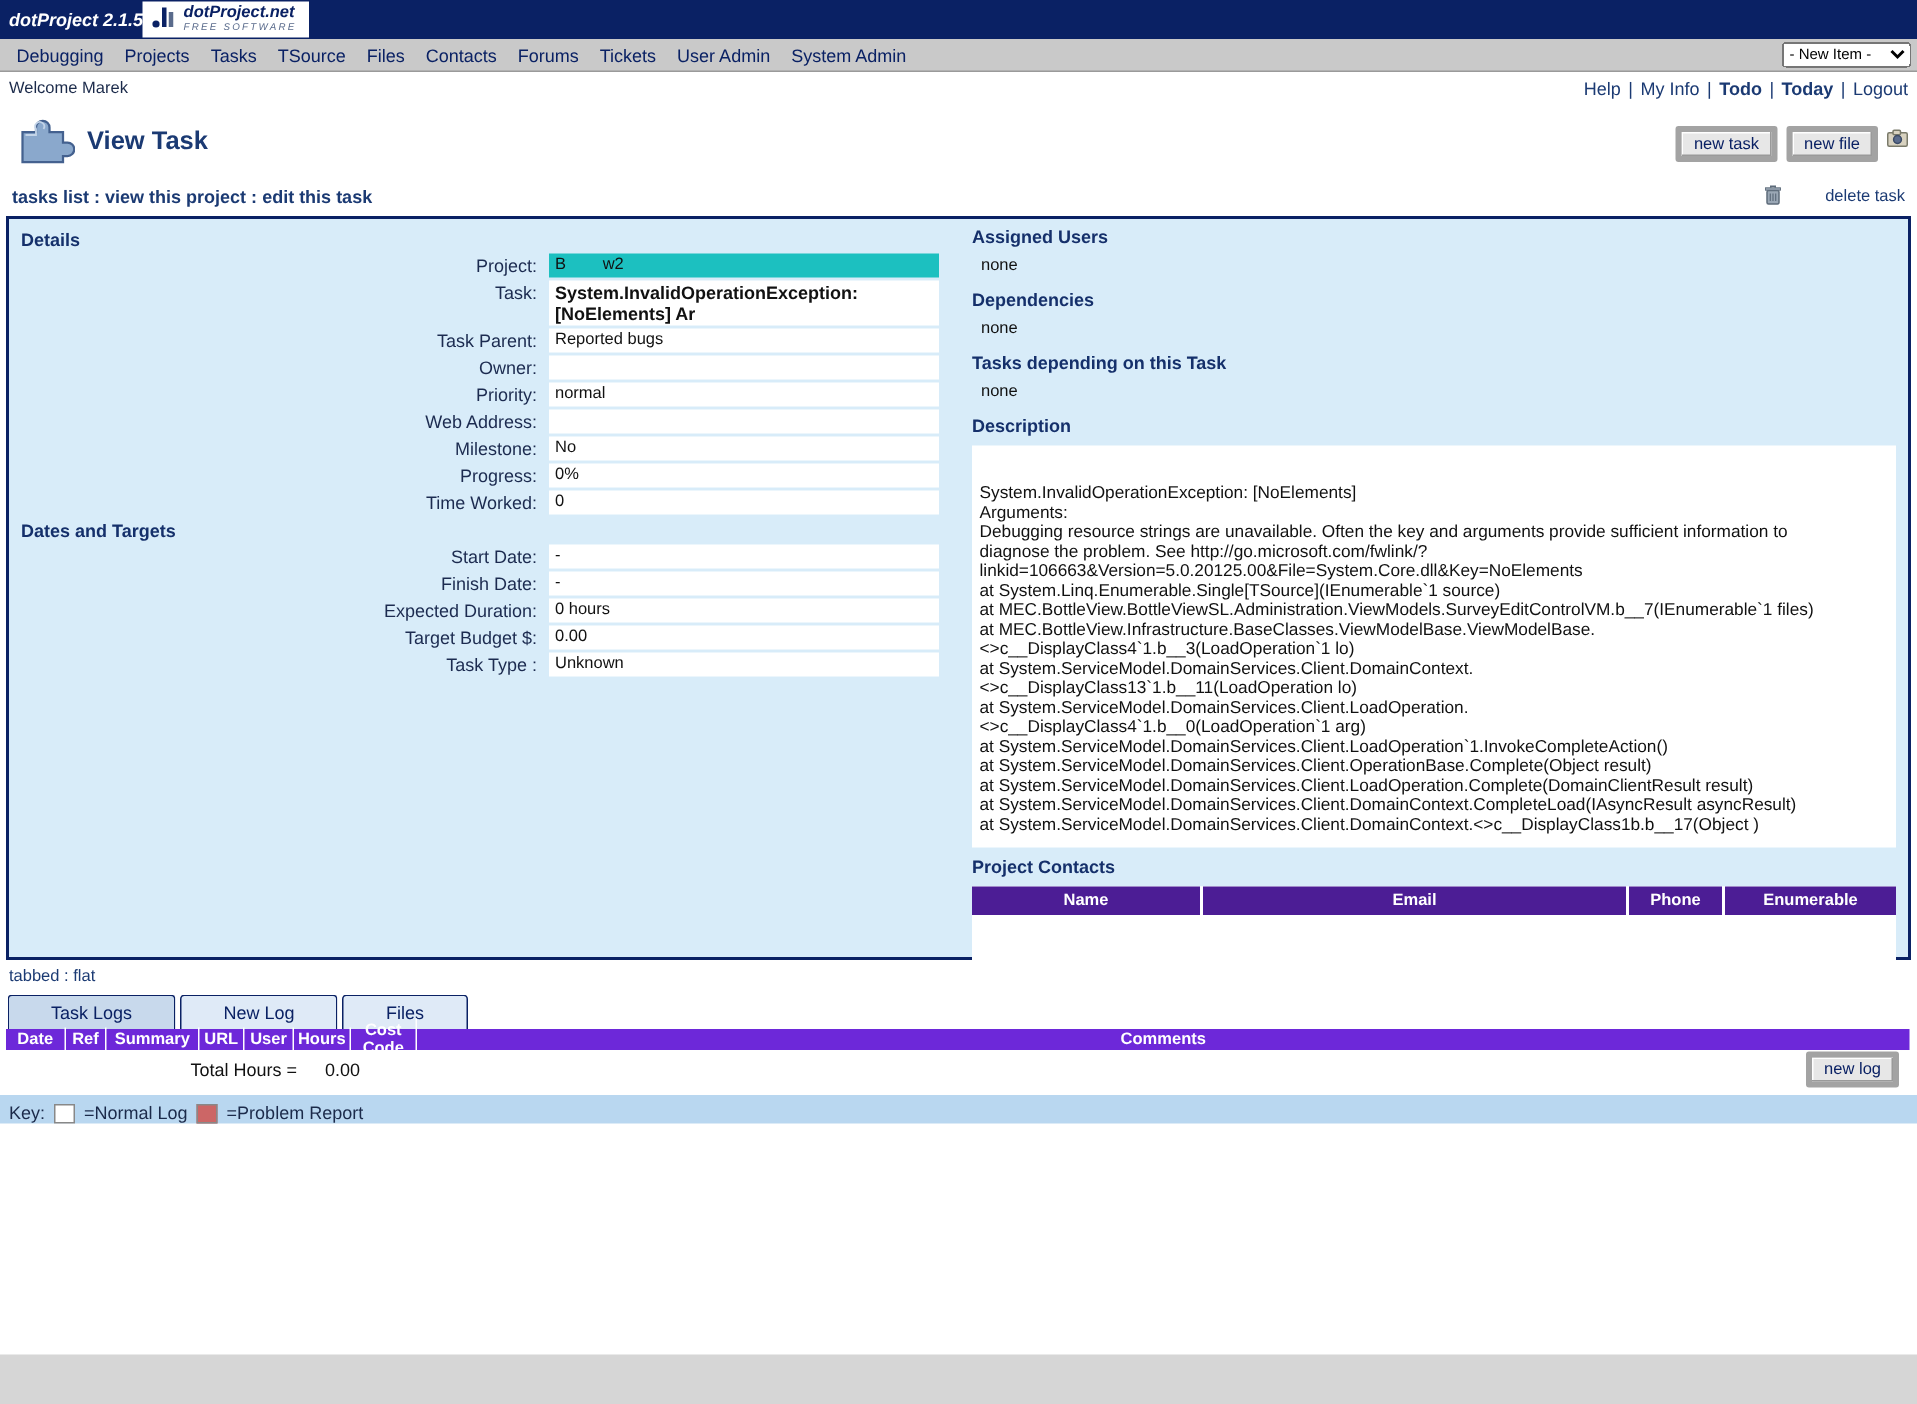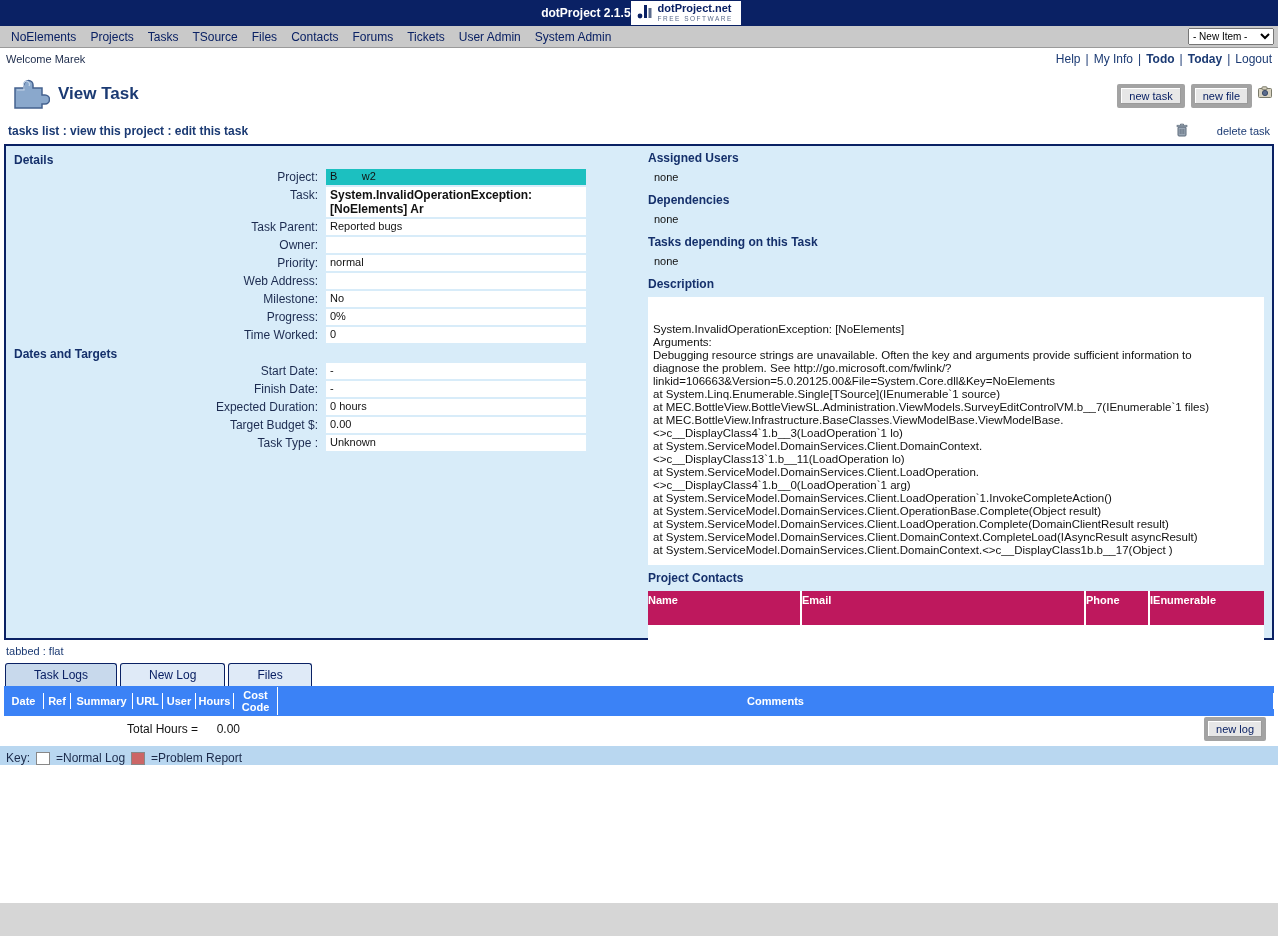--- a/index.html
+++ b/index.html
@@ -9,22 +9,23 @@
     overflow: hidden;
     background: #ffffff;
     font-family: "Liberation Sans", "DejaVu Sans", sans-serif;
     font-size: 12px;
     color: #1b2a4a;
   }
 
   
   .topbar {
     height: 26px; background: #0a2164;
-    display: flex; align-items: center; justify-content: center;
+    display: flex; align-items: center; justify-content: flex-start;
     padding-left: 6px;
+    font-style: italic;
   }
   .topbar .app-title { color: #ffffff; font-weight: bold; font-size: 12px; }
   .logo-box {
     background: #ffffff; height: 24px; margin: 1px 2px 1px 0;
     display: flex; align-items: center; gap: 5px; padding: 1px 8px 1px 6px;
   }
   .logo-text { line-height: 1; text-align: left; }
   .logo-title { color: #0a2164; font-weight: bold; font-size: 11px; }
   .logo-sub { color: #5a6b8c; font-size: 6.5px; letter-spacing: 1.5px; margin-top: 2px; }
 
@@ -85,21 +86,21 @@
   
   .mainbox {
     margin: 0 4px; height: 496px;
     border: 2px solid #0a2164; background: #d8ecf9;
     display: flex;
   }
   .left-col { width: 636px; padding-top: 5px; }
   .section-title { font-weight: bold; font-size: 12px; color: #15306b; padding: 2px 0 2px 8px; height: 18px; }
   .frow { display: flex; align-items: flex-start; margin-bottom: 2px; }
   .flabel {
-    width: 320px; text-align: right; padding-right: 8px; padding-top: 1px;
+    width: 360px; text-align: right; padding-right: 8px; padding-top: 1px;
     font-size: 12px; color: #1c2b50;
   }
   .fvalue {
     width: 260px; background: #ffffff; min-height: 16px;
     padding: 1px 4px; font-size: 11px; color: #111111;
   }
   .fvalue.bold { font-weight: bold; font-size: 12px; min-height: 30px; }
   .fvalue.pre { white-space: pre; }
 
   .right-col { flex: 1; padding: 5px 8px 0 8px; }
@@ -109,44 +110,44 @@
   .desc-box {
     background: #ffffff; height: 268px; margin-top: 4px;
     padding: 26px 5px 4px 5px; overflow: hidden;
     font-size: 11.5px; line-height: 13px; color: #111111;
     white-space: pre-wrap; word-break: break-word;
   }
   .contacts-title { margin-top: 6px; }
   .contacts-table { margin-top: 4px; background: #ffffff; }
   .contacts-head { display: flex; gap: 2px; background: #ffffff; }
   .contacts-head .cell {
-    background: #be185d; color: #ffffff; font-weight: bold; font-size: 11px;
-    padding: 3px 0; height: 34px;
+    background: #4c1d95; color: #ffffff; font-weight: bold; font-size: 11px;
+    text-align: center; padding: 3px 0; height: 19px;
   }
   .c-name { width: 152px; } .c-email { width: 282px; } .c-phone { width: 62px; } .c-dept { width: 114px; }
   .contacts-body { height: 42px; background: #ffffff; }
 
   
   .tabbed-line { padding: 5px 0 3px 6px; font-size: 11px; color: #1b3a73; display: flex; }
   .tabbed-line span { white-space: pre; }
   .tabbed-line a { color: #1b3a73; text-decoration: none; white-space: pre; cursor: pointer; }
 
   .tabs-row { display: flex; gap: 3px; align-items: flex-end; padding-left: 5px; height: 26px; }
   .tab {
     border: 1px solid #0a2164; border-bottom: none;
     border-radius: 3px 3px 0 0;
     padding: 4px 28px; font-size: 12px; color: #0a2164;
     background: #dfeaf7; cursor: pointer;
   }
   .tab.active { background: #c8d9ec; }
 
   .log-table { margin: 0 4px; }
   .log-head {
-    display: flex; background: #3b82f6; color: #ffffff;
-    font-weight: bold; font-size: 11px; height: 30px; align-items: center;
+    display: flex; background: #6d28d9; color: #ffffff;
+    font-weight: bold; font-size: 11px; height: 14px; align-items: center;
   }
   .log-head .lcell {
     text-align: center; border-right: 1px solid #ffffff; padding: 2px 1px;
     line-height: 12px;
   }
   .lc-date { width: 40px; } .lc-ref { width: 27px; } .lc-summary { width: 62px; }
   .lc-url { width: 30px; } .lc-user { width: 33px; } .lc-hours { width: 38px; }
   .lc-cost { width: 44px; } .lc-comments { flex: 1; border-right: none; }
 
   .total-row {
@@ -183,21 +184,21 @@
       </svg>
     </span>
     <span class="logo-text">
       <div class="logo-title">dotProject.net</div>
       <div class="logo-sub">FREE SOFTWARE</div>
     </span>
   </div>
 </div>
 
 <div class="navbar">
-  <a class="nav-item">NoElements</a>
+  <a class="nav-item">Debugging</a>
   <a class="nav-item">Projects</a>
   <a class="nav-item">Tasks</a>
   <a class="nav-item">TSource</a>
   <a class="nav-item">Files</a>
   <a class="nav-item">Contacts</a>
   <a class="nav-item">Forums</a>
   <a class="nav-item">Tickets</a>
   <a class="nav-item">User Admin</a>
   <a class="nav-item">System Admin</a>
   <span class="nav-right">
@@ -359,21 +360,21 @@
 at System.ServiceModel.DomainServices.Client.LoadOperation.Complete(DomainClientResult result)
 at System.ServiceModel.DomainServices.Client.DomainContext.CompleteLoad(IAsyncResult asyncResult)
 at System.ServiceModel.DomainServices.Client.DomainContext.&lt;&gt;c__DisplayClass1b.b__17(Object )</div>
 
     <div class="rc-title contacts-title">Project Contacts</div>
     <div class="contacts-table">
       <div class="contacts-head">
         <div class="cell c-name">Name</div>
         <div class="cell c-email">Email</div>
         <div class="cell c-phone">Phone</div>
-        <div class="cell c-dept">IEnumerable</div>
+        <div class="cell c-dept">Enumerable</div>
       </div>
       <div class="contacts-body"></div>
     </div>
   </div>
 </div>
 
 <div class="tabbed-line">
   <a>tabbed</a>
   <span> : </span>
   <a>flat</a>

